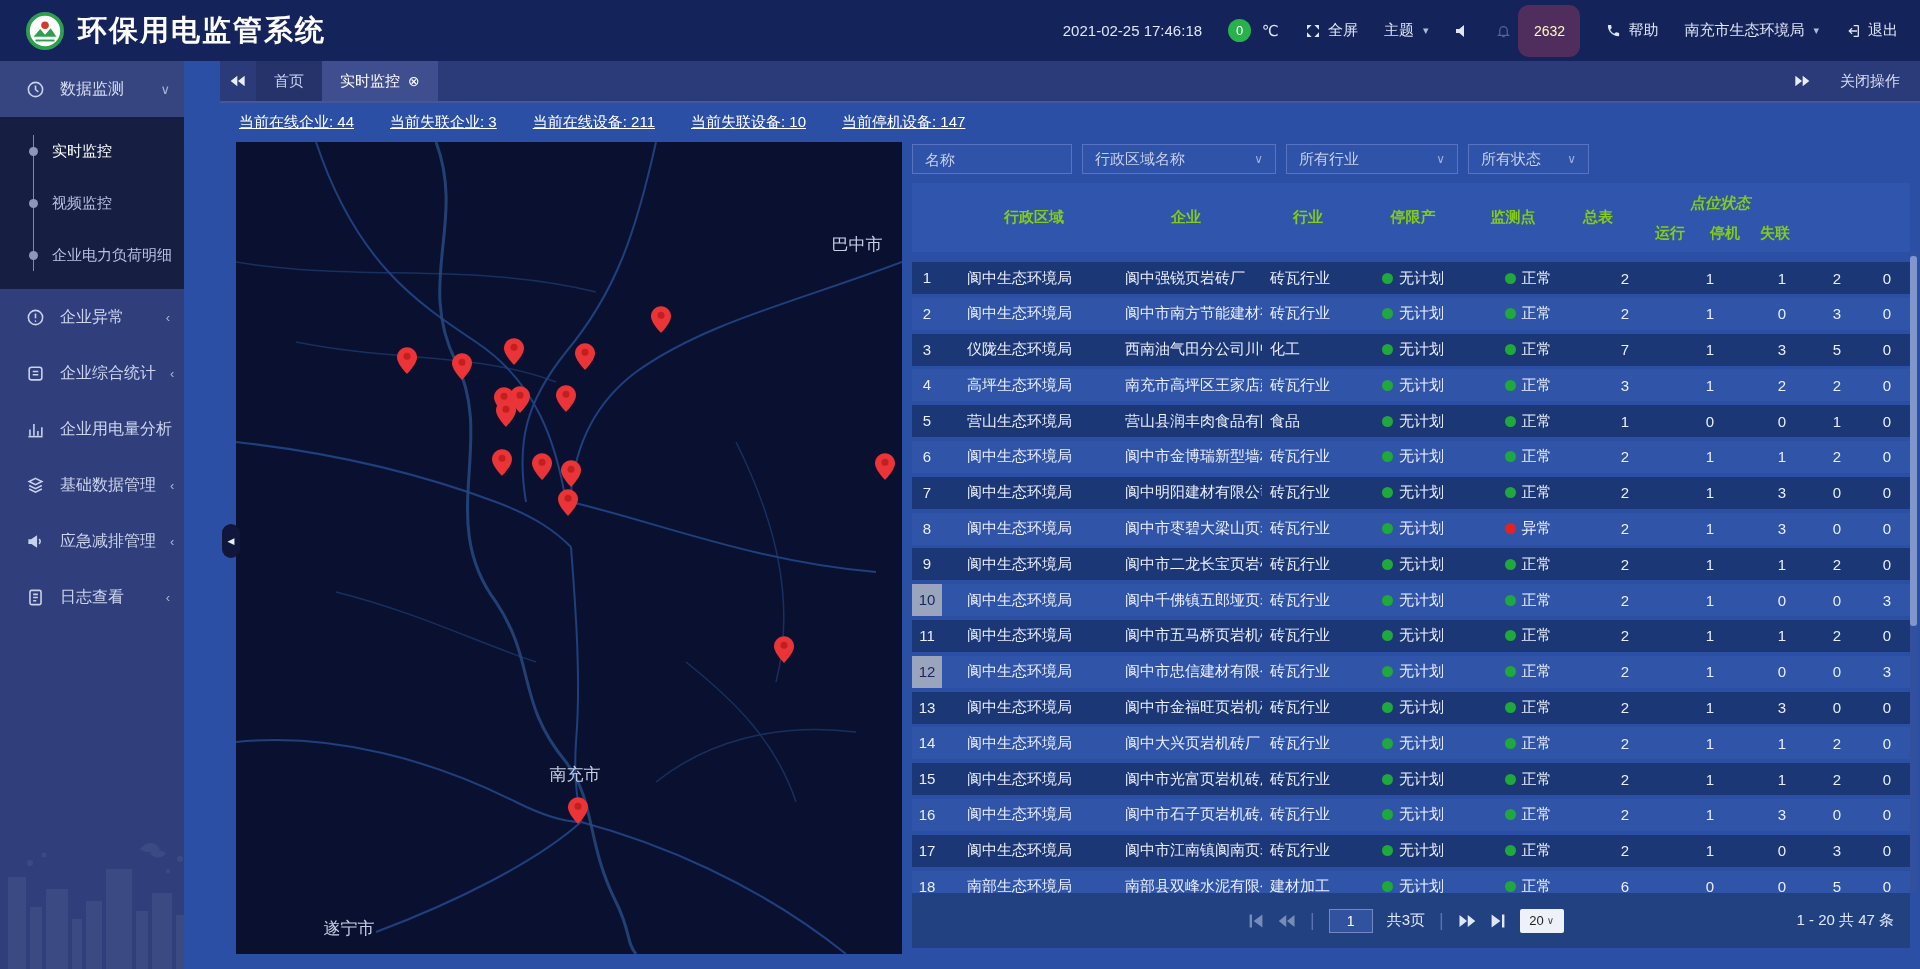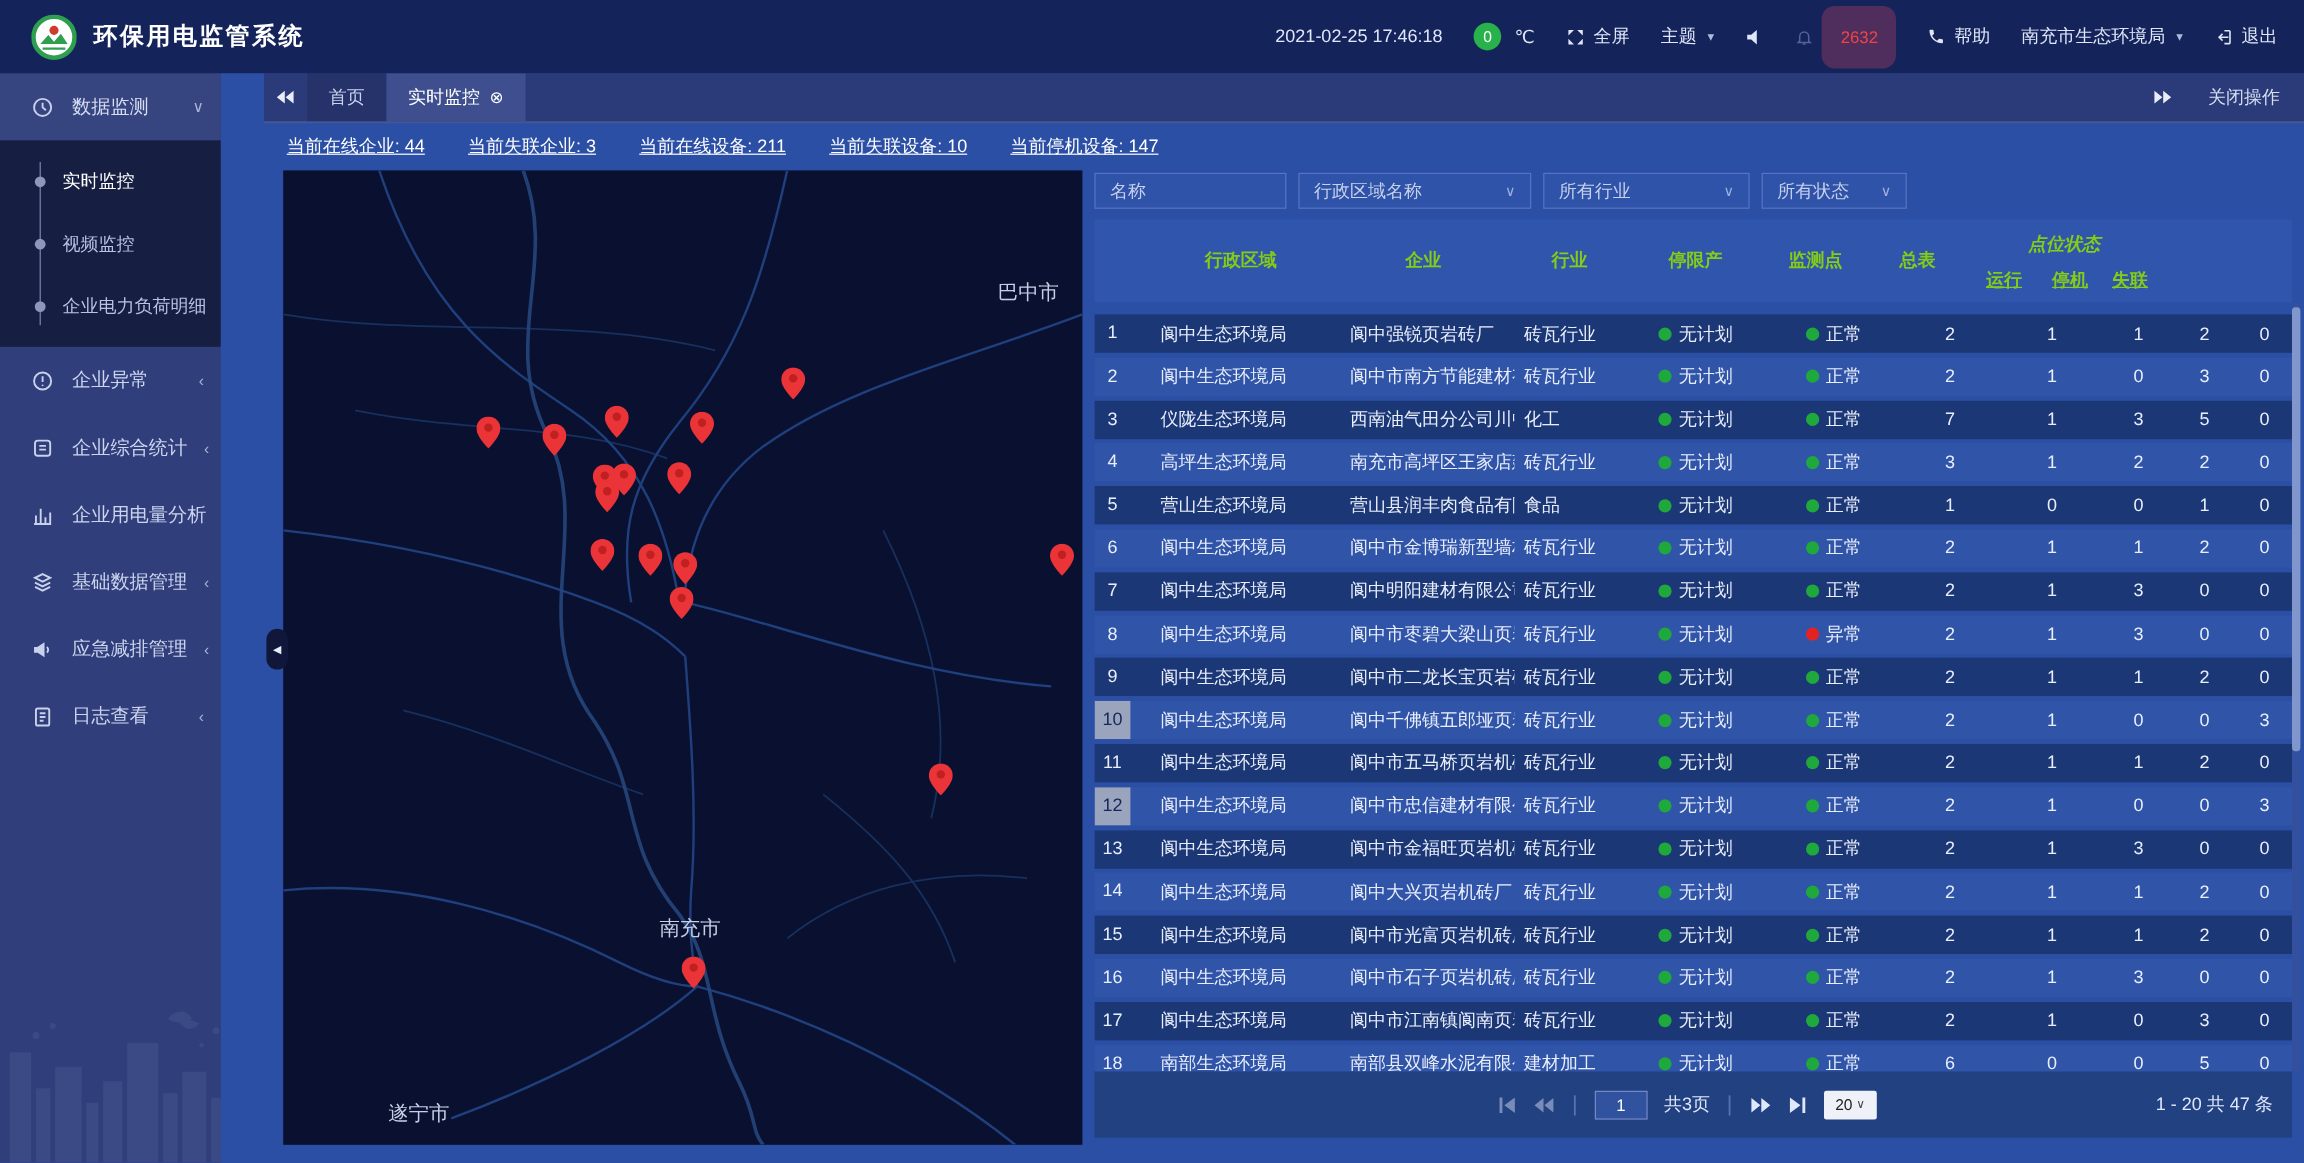--- a/index.html
+++ b/index.html
@@ -6,28 +6,28 @@
     background:#2a4fa5;font-family:"Liberation Sans","DejaVu Sans",sans-serif;
     -webkit-font-smoothing:antialiased;}
   .page{position:relative;width:1920px;height:969px;}
 
   
   .topbar{position:absolute;top:0;left:0;width:1920px;height:61px;background:#15235b;
     display:flex;align-items:center;justify-content:space-between;box-sizing:border-box;
     padding:0 22px 0 26px;z-index:5;}
   .brand{display:flex;align-items:center;gap:14px;}
   .logo{width:38px;height:38px;display:block;}
-  .app-title{font-size:20px;font-weight:bold;color:#ffffff;letter-spacing:2px;}
+  .app-title{font-size:29px;font-weight:bold;color:#ffffff;letter-spacing:2px;}
   .top-right{display:flex;align-items:center;gap:26px;color:#dfe6f8;font-size:15px;}
   .hitem{display:flex;align-items:center;gap:7px;white-space:nowrap;}
   .temp-badge{display:inline-flex;align-items:center;justify-content:center;width:23px;height:23px;
     border-radius:50%;background:#27b24b;color:#fff;font-size:13px;}
   .temp-unit{margin-left:4px;}
   .alarm-badge{display:inline-flex;align-items:center;justify-content:center;min-width:46px;height:22px;
-    border-radius:11px;background:rgba(214,74,104,.30);color:#ef4444;font-size:14px;padding:15px 8px;}
+    border-radius:11px;background:rgba(214,74,104,.30);color:#fef9c3;font-size:14px;padding:15px 8px;}
   .chev-down{font-size:11px;color:#aeb9dd;margin-left:2px;}
   .icon16 svg{display:block;}
 
   
   .sidebar{position:absolute;top:61px;left:0;width:184px;height:908px;background:#303e7b;z-index:4;overflow:hidden;}
   .menu-item{height:56px;display:flex;align-items:center;padding:0 14px 0 26px;gap:14px;
     color:#ccd4ee;font-size:16px;cursor:pointer;}
   .menu-item.expanded{background:#36457f;color:#d7ddf2;}
   .mi-icon{width:20px;height:20px;color:#c9d2ec;flex:none;display:flex;align-items:center;}
   .mi-label{flex:1;white-space:nowrap;}
@@ -78,21 +78,21 @@
 
   
   .thead{position:absolute;top:41px;left:0;width:998px;height:69px;background:#2f55ad;color:#84cc16;
     font-size:15px;font-weight:bold;display:flex;}
   .th{display:flex;align-items:center;justify-content:center;box-sizing:border-box;}
   .w-idx{width:46px;}.w-region{width:152px;}.w-company{width:152px;}.w-industry{width:92px;}
   .w-stop{width:118px;}.w-fac{width:112px;}.w-mon{width:82px;}.w-meter{width:88px;}
   .w-run{width:56px;}.w-halt{width:54px;}.w-lost{width:46px;}
   .th-group{width:156px;display:flex;flex-direction:column;}
   .g-title{height:30px;display:flex;align-items:flex-end;justify-content:center;font-style:italic;padding-bottom:2px;}
-  .g-sub{display:flex;flex:1;text-decoration:underline;}
+  .g-sub{display:flex;flex:1;}
   .g-sub .th{height:100%;}
 
   .tbody{position:absolute;top:110px;left:0;width:998px;height:641px;overflow:hidden;
     box-sizing:border-box;padding-top:10px;}
   .trow{height:32px;margin-bottom:3.8px;display:flex;align-items:center;font-size:15px;color:#e9eefb;cursor:pointer;}
   .trow.odd{background:#1b3776;}
   .trow.even{background:#2f54a8;}
   .cell{box-sizing:border-box;white-space:nowrap;overflow:hidden;}
   .cell-idx{width:46px;display:flex;}
   .idxbox{width:30px;height:32px;line-height:32px;text-align:center;}

